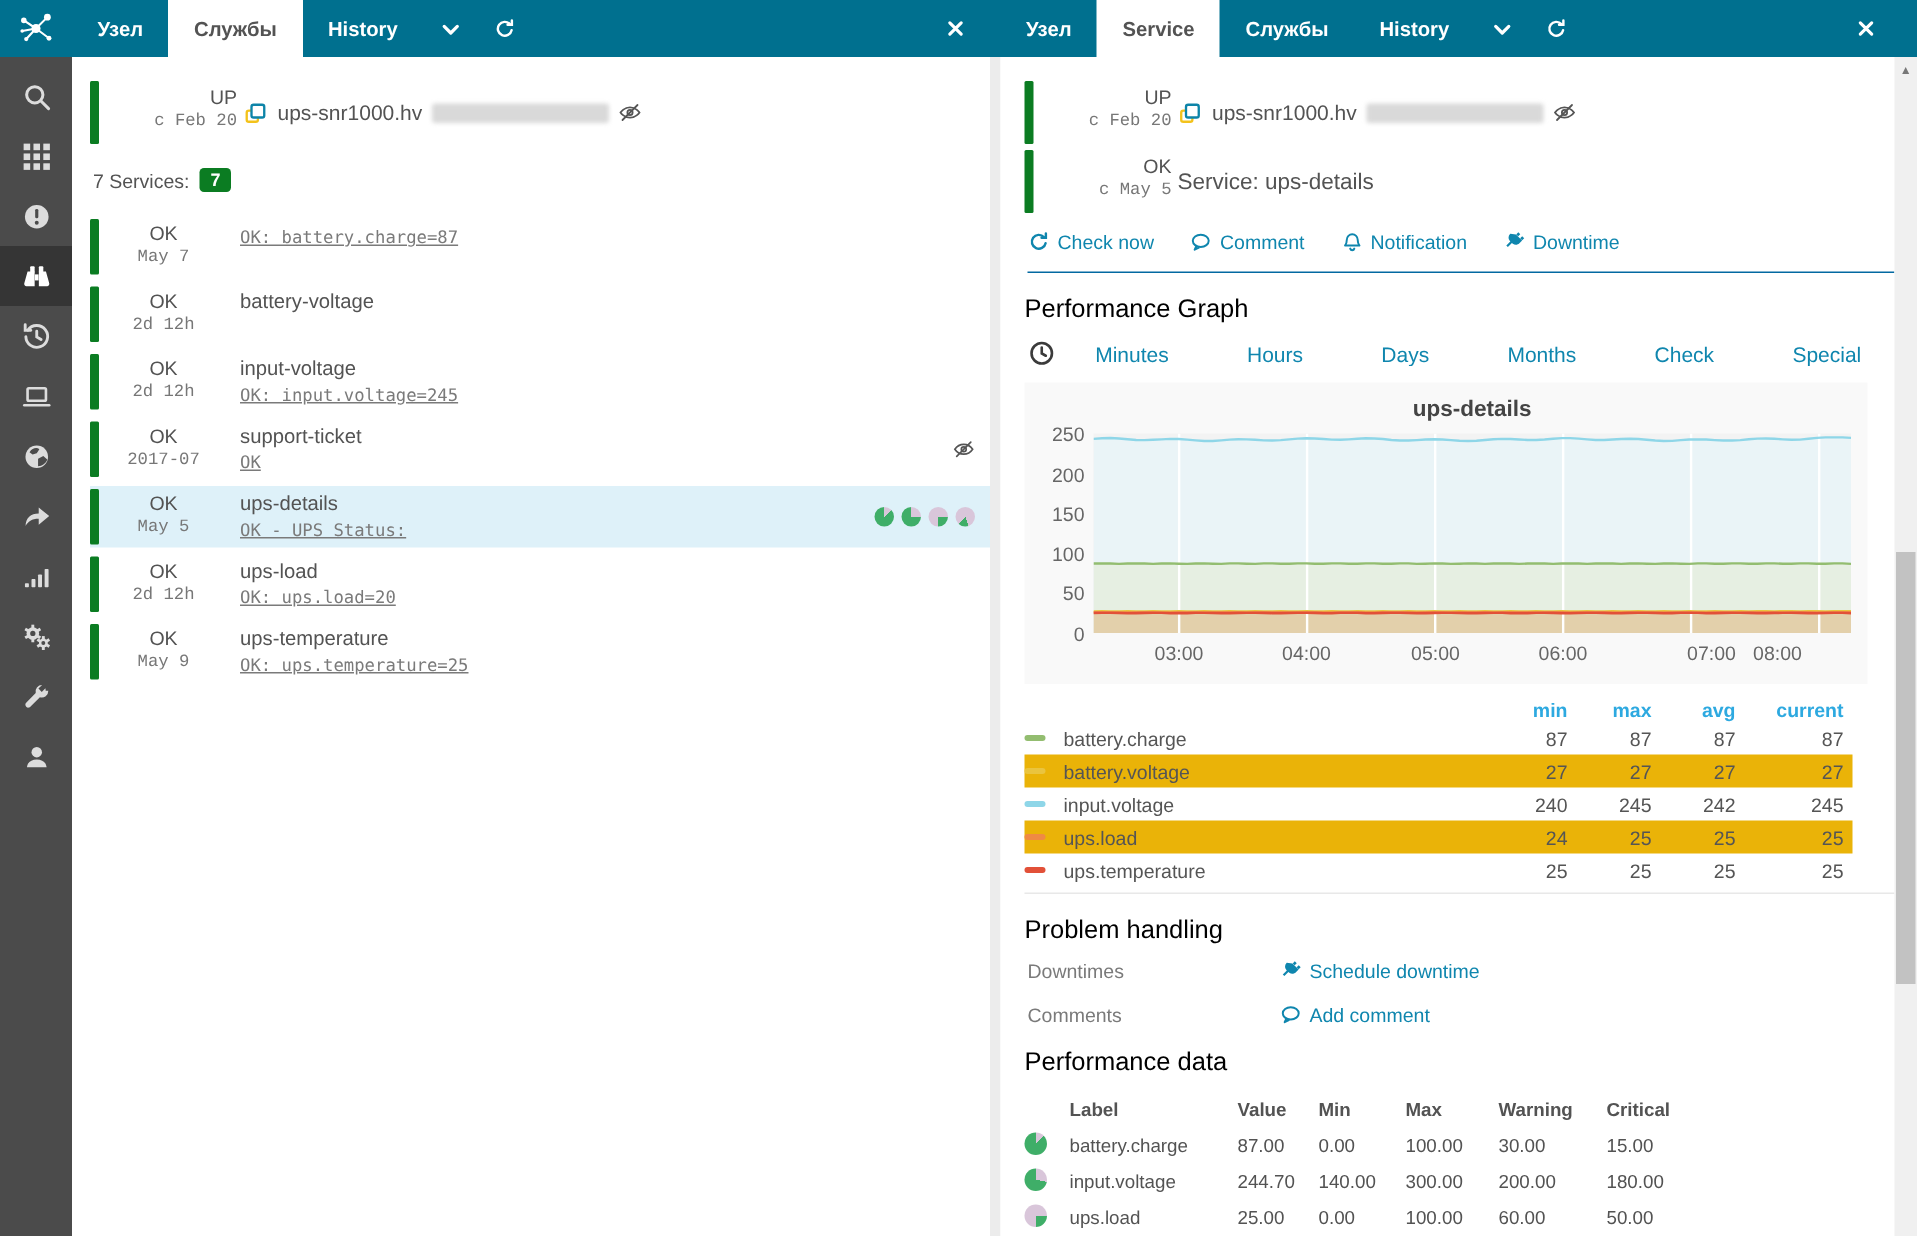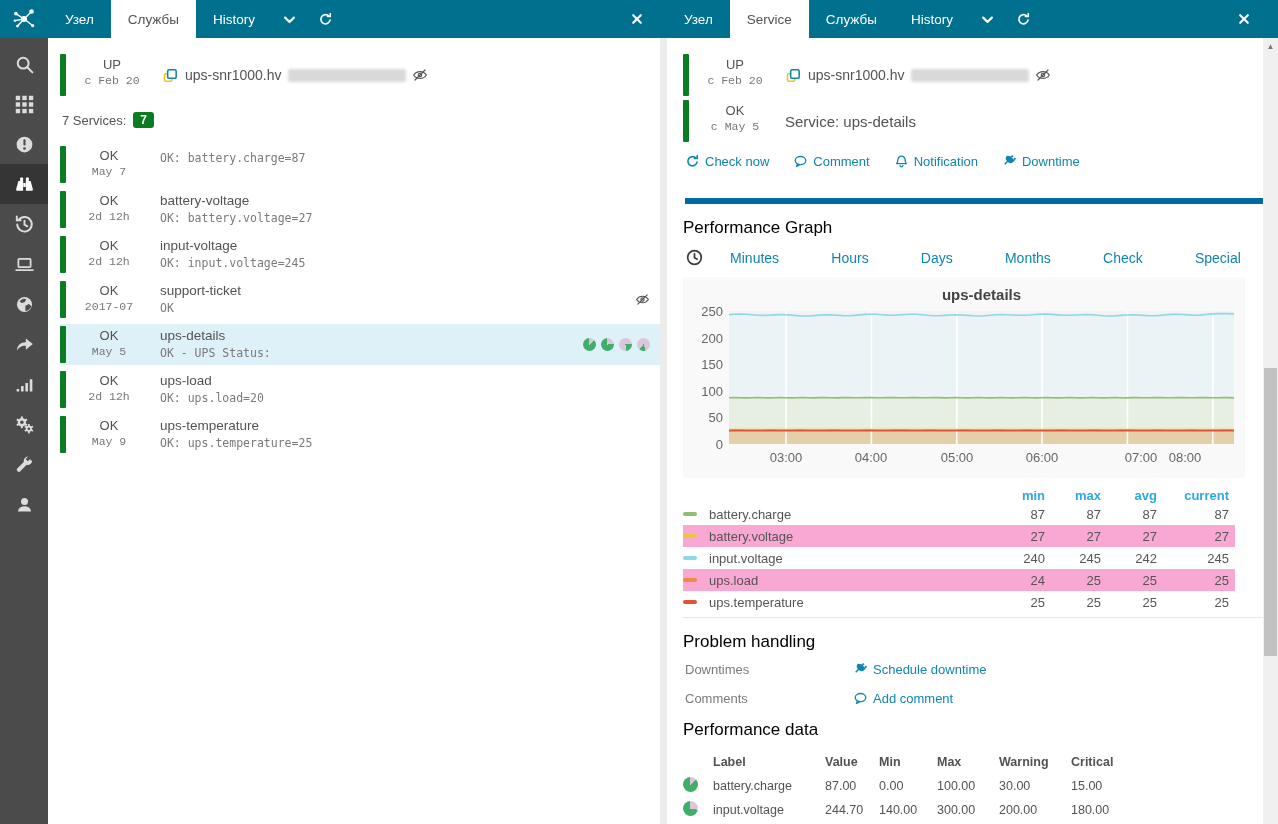--- a/index.html
+++ b/index.html
@@ -6,21 +6,21 @@
   html,body { width:1278px; height:824px; overflow:hidden; background:#fff;
     font-family:"Liberation Sans", sans-serif; font-size:13px; color:#535353; }
 
   
   .topbar { display:flex; height:38px; background:#00708f; }
   .logo { width:48px; display:flex; align-items:center; justify-content:center; }
   .logo .icn { width:26px; height:26px; }
   .tabbar { display:flex; align-items:stretch; }
   .tabbar.left { width:619px; }
   .tabbar.right { flex:1; padding-right:4px; }
-  .tab { padding:0 17px; display:flex; align-items:center; color:#fff; font-weight:normal;
+  .tab { padding:0 17px; display:flex; align-items:center; color:#fff; font-weight:bold;
     font-size:13.5px; cursor:pointer; }
   .tab.active { background:#fff; color:#535353; }
   .tbtn { width:36px; display:flex; align-items:center; justify-content:center; color:#fff; cursor:pointer; }
   .tbtn .icn { width:15px; height:15px; }
   .tbtn.close { margin-left:auto; margin-right:12px; }
   .tbtn.close .icn { width:14px; height:14px; }
 
   
   .main { display:flex; height:786px; }
   .sidebar { width:48px; background:#4b4b4b; padding-top:6px; display:flex; flex-direction:column; }
@@ -30,21 +30,21 @@
   .side-item .icn { width:21px; height:21px; }
 
   .panel-left { width:612px; background:#fff; overflow:hidden; padding:14px 0 0 12px; }
   .gap { width:7px; background:#ececec; }
   .panel-right { flex:1; background:#fff; position:relative; overflow:hidden; }
   .right-inner { position:absolute; top:0; left:0; right:15px; bottom:0; padding:14px 0 0 16px; overflow:hidden; }
 
   
   .hostrow { display:flex; align-items:stretch; min-height:46px; }
   .statebar { width:6px; background:#0b7c22; border-radius:1px; margin:2px 0; }
-  .statecol { width:92px; text-align:center; padding-top:5px; }
+  .statecol { width:92px; text-align:right; padding-top:5px; }
   .sstate { font-size:13px; color:#535353; }
   .ssince { font-size:11.5px; color:#777; margin-top:2px;font-family:Liberation Mono, monospace; }
   .hostmain { display:flex; align-items:center; gap:6px; padding-left:4px; }
   .hostname { font-size:14px; color:#535353; }
   .blur { display:inline-block; width:118px; height:13px; background:#d9d9d9;
     border-radius:2px; filter:blur(1.5px); }
   .icn { display:inline-flex; }
   .icn svg { width:100%; height:100%; }
   .clone-icn { width:17px; height:17px; }
   .eye-icn { width:16px; height:16px; color:#555; cursor:pointer; }
@@ -53,28 +53,28 @@
   .badge { background:#0b7c22; color:#fff; font-weight:bold; font-size:12px;
     padding:1px 7px; border-radius:3px; }
 
   
   .svc { display:flex; align-items:stretch; min-height:41px; margin-bottom:4px;
     padding-right:10px; cursor:pointer; }
   .svc.selected { background:#def1f9; }
   .svc .scol { width:86px; text-align:center; padding-top:4px; }
   .svc .smain { flex:1; padding:4px 0 0 8px; }
   .sname { font-size:13.5px; color:#535353; }
-  .sout { font-family:"DejaVu Sans Mono", monospace; font-size:11.5px; color:#7a7a7a; margin-top:3px; }
+  .sout { font-family:"DejaVu Sans Mono", monospace; font-size:11.5px; color:#7a7a7a; margin-top:3px;text-decoration:underline; }
   .sright { display:flex; align-items:center; gap:5px; }
   .pie { width:13px; height:13px; border-radius:50%; display:inline-block; }
 
   
   .svclabel { font-size:15px; color:#535353; }
-  .actions { display:flex; gap:24px; margin:10px 0 0 2px; padding-bottom:29px;
-    border-bottom:6px solid #0369a1; }
+  .actions { display:flex; gap:24px; margin:10px 0 0 2px; padding-bottom:12px;
+    border-bottom:1px solid #0369a1; }
   .alink { display:flex; align-items:center; gap:5px; color:#0f86ae; font-size:13px; cursor:pointer; }
   .alink .icn { width:15px; height:15px; }
 
   h2.sect { font-size:17px; font-weight:500; color:#000000; margin:14px 0 10px 0; }
   .timerow { display:flex; align-items:center; margin:4px 0 10px 2px; width:582px; }
   .clock-icn { width:19px; height:19px; color:#3b3b3b; }
   .trange { flex:1; display:flex; justify-content:space-around; white-space:nowrap; overflow:hidden; }
   .trange a { color:#0f86ae; font-size:14px; text-decoration:none; cursor:pointer; }
 
   
@@ -84,21 +84,21 @@
   .plotwrap { position:relative; margin-left:46px; width:505px; height:133px; }
   .plot { position:absolute; inset:0; background:#f3f3f3; }
   .ylab { position:absolute; left:-42px; width:36px; text-align:right; font-size:13px; color:#666; }
   .xlabs { position:relative; width:505px; margin-left:46px; height:20px; margin-top:6px; }
   .xlab { position:absolute; font-size:13px; color:#666; transform:translateX(-50%); }
 
   
   .legend { width:552px; margin-top:10px; }
   .lrow { display:grid; grid-template-columns:26px 1fr 56px 56px 56px 72px;
     align-items:center; height:22px; padding-right:6px; }
-  .lrow.stripe { background:#f9a8d4; }
+  .lrow.stripe { background:#eab308; }
   .lrow .num { text-align:right; font-size:13px; color:#555; }
   .lrow .lname { font-size:13px; color:#555; }
   .lhead { display:grid; grid-template-columns:26px 1fr 56px 56px 56px 72px; padding-right:6px; }
   .lhead span { text-align:right; color:#2da9e0; font-weight:bold; font-size:13px; }
   .swatch { width:14px; height:4px; border-radius:2px; }
 
   
   .phrow { display:flex; margin:10px 0 14px 2px; }
   .phlabel { width:168px; color:#7a7a7a; font-size:13px; }
 
@@ -376,21 +376,20 @@
      <div class="sright"></div>
    </div>
         <div class="svc">
      <div class="statebar"></div>
      <div class="scol">
             <div class="sstate">OK</div>
             <div class="ssince">2d 12h</div>
           </div>
      <div class="smain">
             <div class="sname">battery-voltage</div>
-            <div class="sout">OK: battery.voltage=27</div>
           </div>
      <div class="sright"></div>
    </div>
         <div class="svc">
      <div class="statebar"></div>
      <div class="scol">
             <div class="sstate">OK</div>
             <div class="ssince">2d 12h</div>
           </div>
      <div class="smain">

